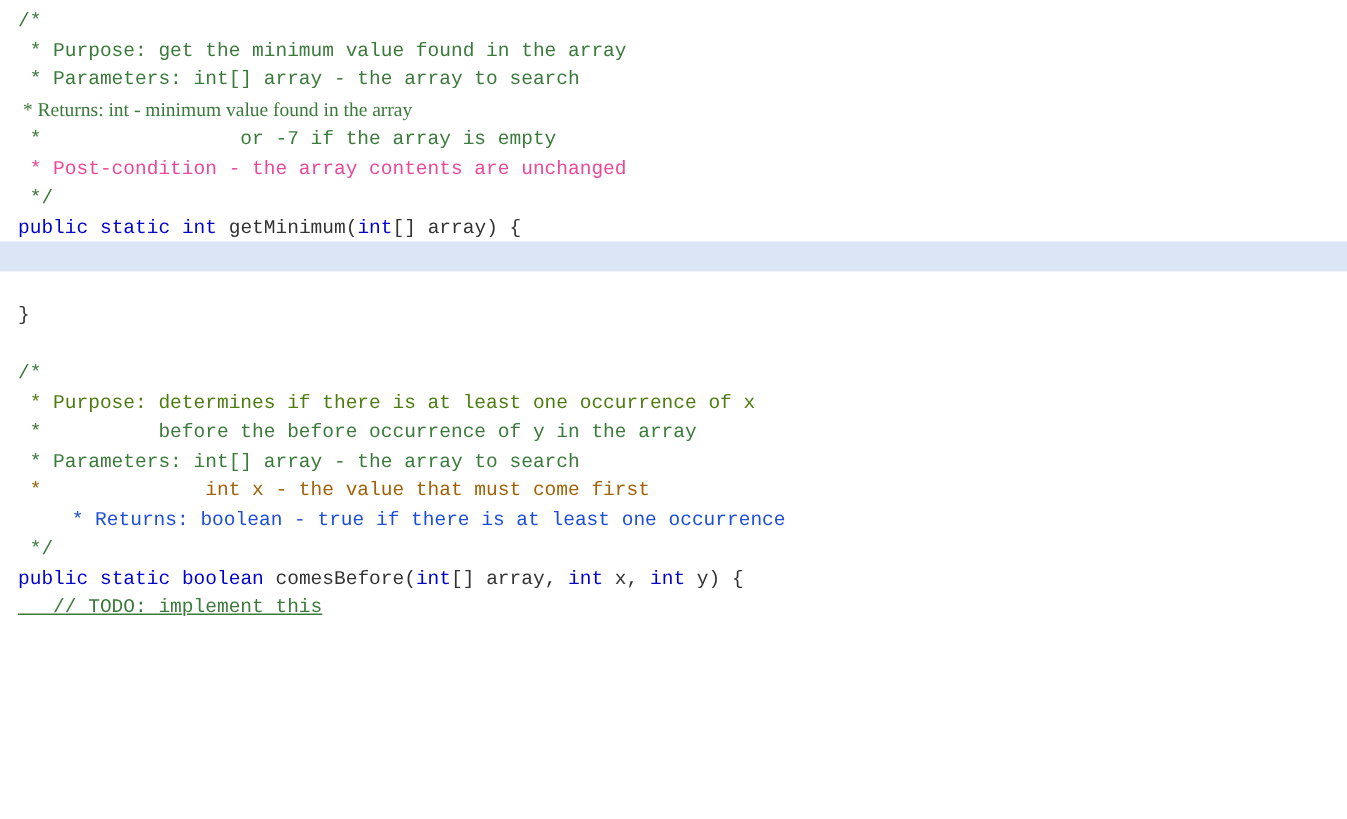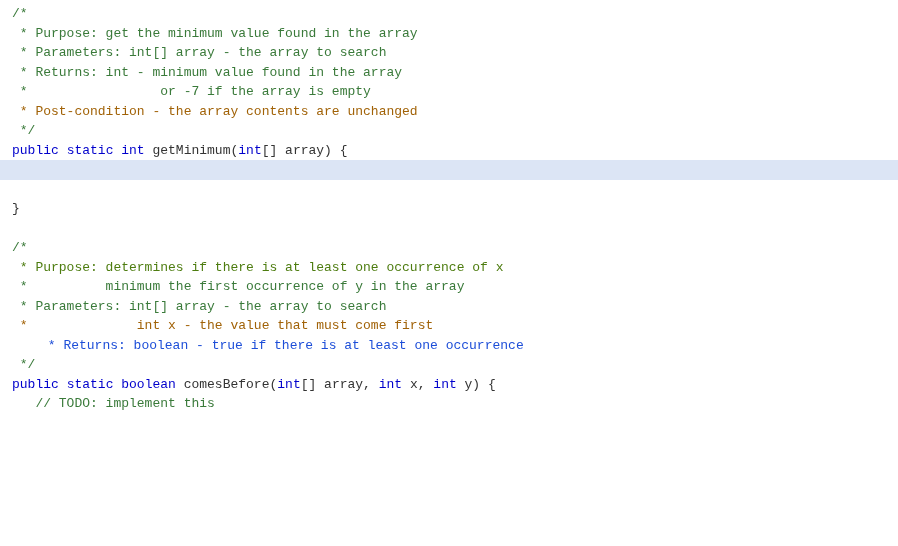--- a/index.html
+++ b/index.html
@@ -37,31 +37,31 @@
       background-color: #dce5f5;
     }
   </style>
 </head>
 <body>
 
 <div class="code-container" id="code-container">
 <div class="code-line"><span style="color: rgb(58, 122, 58);">/*</span></div>
     <div class="code-line"><span style="color: rgb(58, 122, 58); text-align: center;"> * Purpose: get the minimum value found in the array</span></div>
     <div class="code-line"><span style="color: rgb(58, 122, 58);"> * Parameters: int[] array - the array to search</span></div>
-    <div class="code-line"><span style="color: rgb(58, 122, 58);"> * Returns: int - minimum value found in the array</span></div>
+    <div class="code-line"><span style="color: rgb(58, 122, 58); font-family: Liberation Serif, serif;"> * Returns: int - minimum value found in the array</span></div>
     <div class="code-line"><span style="color: rgb(58, 122, 58);"> *                 or -7 if the array is empty</span></div>
-    <div class="code-line"><span style="color: #a16207;"> * Post-condition - the array contents are unchanged</span></div>
+    <div class="code-line"><span style="color: #ec4899;"> * Post-condition - the array contents are unchanged</span></div>
     <div class="code-line"><span style="color: rgb(58, 122, 58);"> */</span></div>
     <div class="code-line"><span style="color: rgb(0, 0, 204);">public</span><span style="color: rgb(51, 51, 51);"> </span><span style="color: rgb(0, 0, 204);">static</span><span style="color: rgb(51, 51, 51);"> </span><span style="color: rgb(0, 0, 204);">int</span><span style="color: rgb(51, 51, 51);"> getMinimum(</span><span style="color: rgb(0, 0, 204);">int</span><span style="color: rgb(51, 51, 51);">[] array) {</span></div>
     <div class="code-line highlighted"></div>
     <div class="code-line"></div>
     <div class="code-line"><span style="color: rgb(51, 51, 51);">}</span></div>
     <div class="code-line"></div>
     <div class="code-line"><span style="color: rgb(58, 122, 58);">/*</span></div>
     <div class="code-line"><span style="color: #4d7c0f;"> * Purpose: determines if there is at least one occurrence of x</span></div>
-    <div class="code-line"><span style="color: rgb(58, 122, 58);"> *          minimum the first occurrence of y in the array</span></div>
+    <div class="code-line"><span style="color: rgb(58, 122, 58);"> *          before the before occurrence of y in the array</span></div>
     <div class="code-line"><span style="color: rgb(58, 122, 58);"> * Parameters: int[] array - the array to search</span></div>
     <div class="code-line"><span style="color: #a16207;"> *              int x - the value that must come first</span></div>
     <div class="code-line"><span style="color: #1d4ed8; margin-left: 28px;"> * Returns: boolean - true if there is at least one occurrence</span></div>
     <div class="code-line"><span style="color: rgb(58, 122, 58);"> */</span></div>
     <div class="code-line"><span style="color: rgb(0, 0, 204);">public</span><span style="color: rgb(51, 51, 51);"> </span><span style="color: rgb(0, 0, 204);">static</span><span style="color: rgb(51, 51, 51);"> </span><span style="color: rgb(0, 0, 204);">boolean</span><span style="color: rgb(51, 51, 51);"> comesBefore(</span><span style="color: rgb(0, 0, 204);">int</span><span style="color: rgb(51, 51, 51);">[] array, </span><span style="color: rgb(0, 0, 204);">int</span><span style="color: rgb(51, 51, 51);"> x, </span><span style="color: rgb(0, 0, 204);">int</span><span style="color: rgb(51, 51, 51);"> y) {</span></div>
-    <div class="code-line"><span style="color: rgb(58, 122, 58);">   // TODO: implement this</span></div>
+    <div class="code-line"><span style="color: rgb(58, 122, 58); text-decoration: underline;">   // TODO: implement this</span></div>
   </div>
 
 </body></html>

